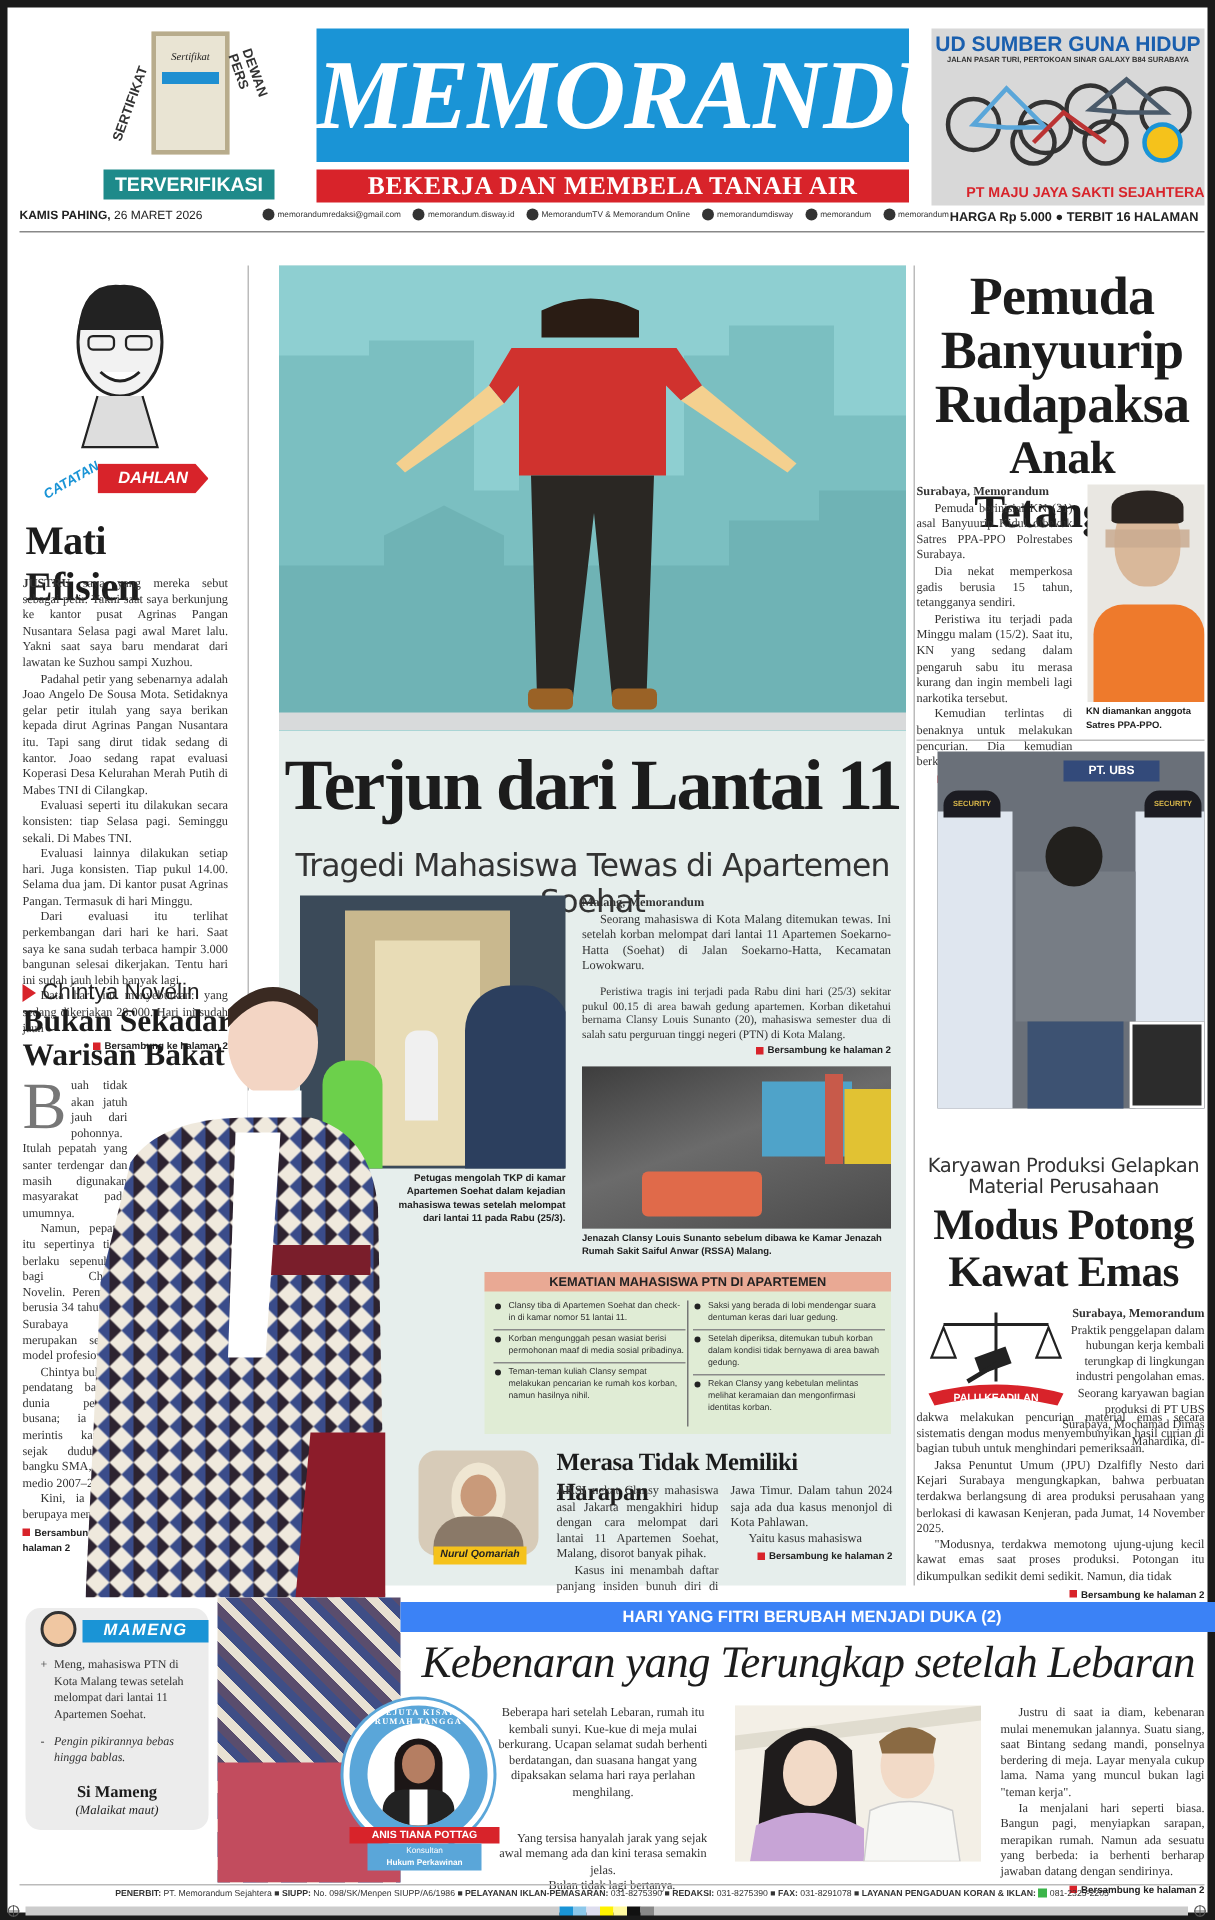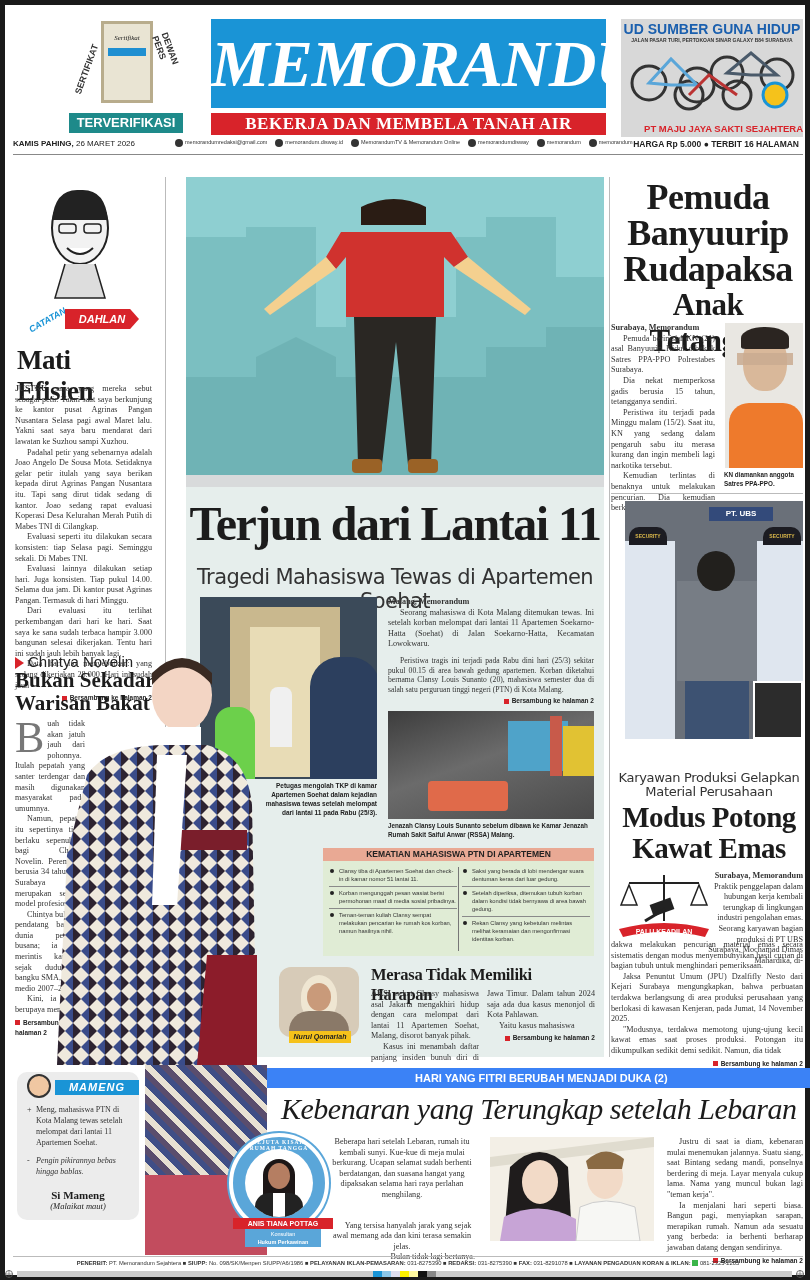--- a/index.html
+++ b/index.html
@@ -382,21 +382,21 @@
   <div class="abs anis-name">ANIS TIANA POTTAG</div>
   <div class="abs anis-role">
     <div>Konsultan</div>
     <div style="font-weight:bold">Hukum Perkawinan</div>
   </div>
 
   <div class="abs h-kebenaran">Kebenaran yang Terungkap setelah Lebaran</div>
   <div class="abs body-text keb-body1">
     <p class="noind" style="text-align:center">Beberapa hari setelah Lebaran, rumah itu kembali sunyi. Kue-kue di meja mulai berkurang. Ucapan selamat sudah berhenti berdatangan, dan suasana hangat yang dipaksakan selama hari raya perlahan menghilang.</p>
     <p style="margin-top:20px;text-align:center">Yang tersisa hanyalah jarak yang sejak awal memang ada dan kini terasa semakin jelas.</p>
-    <p style="text-align:right">Bulan tidak lagi bertanya.</p>
+    <p style="text-align:center">Bulan tidak lagi bertanya.</p>
   </div>
   <div class="abs keb-img">
     <svg width="164" height="104" viewBox="0 0 164 104">
       <rect width="164" height="104" fill="#f3efe6"></rect>
       <path d="M0 20 L164 0 L164 10 L0 30 Z" fill="#e0dccf"></path>
       <path d="M20 30 Q50 0 78 30 L82 100 L14 100 Z" fill="#1f1c1c"></path>
       <ellipse cx="50" cy="45" rx="18" ry="22" fill="#f2dac7"></ellipse>
       <path d="M14 80 Q50 62 86 82 L86 104 L10 104 Z" fill="#c7a4d6"></path>
       <ellipse cx="115" cy="40" rx="18" ry="22" fill="#f2dac7"></ellipse>
       <path d="M96 24 Q115 6 134 22 L132 32 L98 32 Z" fill="#8a6a43"></path>

